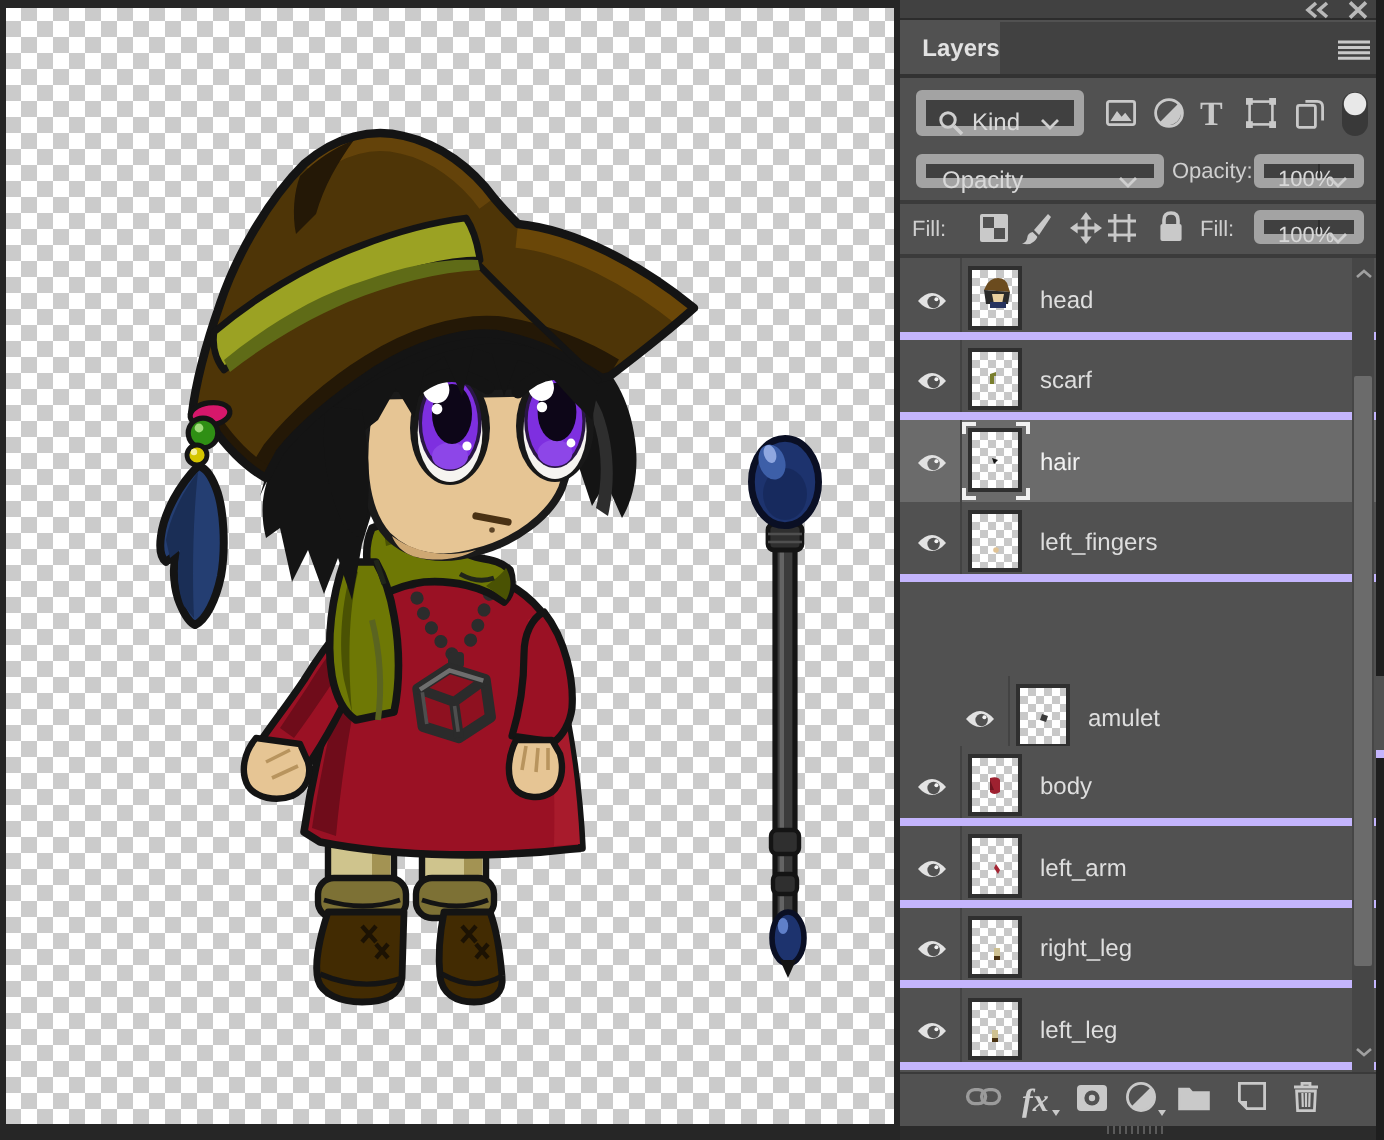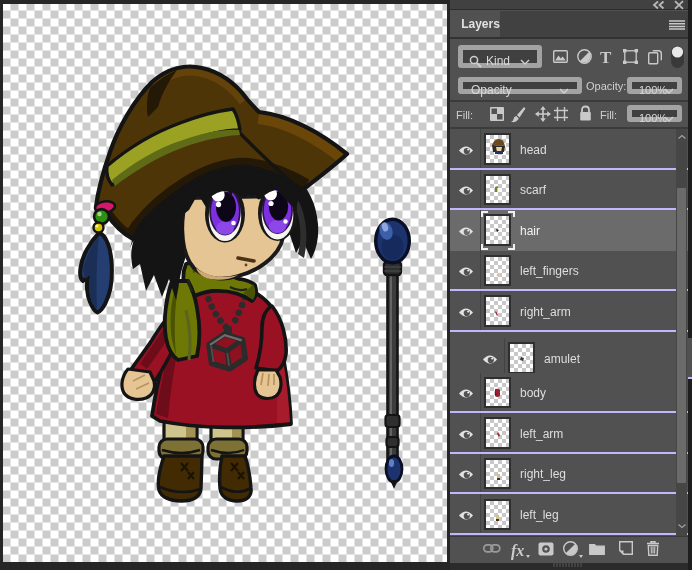--- a/index.html
+++ b/index.html
@@ -13,21 +13,21 @@
   #panel { left:450px; top:0; width:238px; height:570px; background:#515151; }
   #rightedge { left:688px; top:0; width:4px; height:570px; background:#1e1e1e; }
   .txt { color:#cfcfcf; font-size:11px; }
   #topbar { left:450px; top:0; width:238px; height:10px; background:#414141; border-bottom:1px solid #2c2c2c;}
   #tabbar { left:450px; top:11px; width:238px; height:26px; background:#414141; }
   #tab { left:450px; top:11px; width:50px; height:27px; background:#515151; color:#e2e2e2;
     font-size:12px; font-weight:bold; text-align:center; padding-left:11px; line-height:26px; }
   #tabline { left:450px; top:37px; width:238px; height:2px; background:#323232; }
   .combo { position:absolute; background:#404040; border:5px solid #a3a3a3; border-radius:3px; color:#d8d8d8; font-size:12px; }
   .sep { position:absolute; left:450px; width:238px; height:2px; background:#3b3b3b; }
-  .row { position:absolute; left:0; width:238px; background:#515151; border-bottom:2px solid #c4b5fd;padding-left:24px; }
+  .row { position:absolute; left:0; width:238px; background:#515151; border-bottom:4px solid #c4b5fd;padding-left:24px; }
   .rowsel { background:#6b6b6b; }
   .eyewrap { position:absolute; left:8px; width:16px; }
   .divline { position:absolute; left:30px; top:0; width:1px; height:100%; background:#434343; }
   .thumb { position:absolute; left:34px; width:27px; background-image: conic-gradient(#c8c8c8 25%, #ffffff 0 50%, #c8c8c8 0 75%, #ffffff 0); background-size:8px 8px; border:2px solid #2f2f2f; }
   .lname { position:absolute; left:70px; color:#dedede; font-size:12px; }
   #scrollbar { left:676px; top:129px; width:11px; height:407px; background:#464646; }
   #scrollthumb { left:677px; top:188px; width:9px; height:295px; background:#6b6b6b; border-radius:1px;}
   #toolbar { left:450px; top:536px; width:238px; height:27px; background:#515151; border-top:1px solid #3a3a3a;}
   #bstrip { left:450px; top:563px; width:238px; height:7px; background:#2b2b2b; }
 </style>
@@ -358,34 +358,20 @@
           <circle cx="10.2" cy="5.6" r="1" fill="#f2f2f2"></circle>
         </svg>
       <div class="divline"></div>
       <div class="thumb" style="top:4px;height:31px;">
         <svg width="25" height="29">
             <circle cx="12" cy="18" r="1.4" fill="#e0c294"></circle>
           </svg>
       </div>
       <div class="lname" style="top:13px;">left_fingers</div>
     </div>
-    <div class="row" style="top:162px;height:41px;">
-      <svg class="eyewrap" style="top:15px" width="16" height="12">
-          <path d="M1 6.5 Q8 -1.5 15 6.5 Q8 14.5 1 6.5 Z" fill="#e2e2e2"></path>
-          <circle cx="8.8" cy="7" r="3.1" fill="#515151"></circle>
-          <circle cx="10.2" cy="5.6" r="1" fill="#f2f2f2"></circle>
-        </svg>
-      <div class="divline"></div>
-      <div class="thumb" style="top:4px;height:32px;">
-        <svg width="25" height="30">
-            <path d="M10 14 L12 18 L11 19 L9 15 Z" fill="#a42433"></path>
-          </svg>
-      </div>
-      <div class="lname" style="top:14px;">right_arm</div>
-    </div>
     <div class="row" style="top:209px;height:41px;margin-left:24px;">
       <svg class="eyewrap" style="top:15px" width="16" height="12">
           <path d="M1 6.5 Q8 -1.5 15 6.5 Q8 14.5 1 6.5 Z" fill="#e2e2e2"></path>
           <circle cx="8.8" cy="7" r="3.1" fill="#515151"></circle>
           <circle cx="10.2" cy="5.6" r="1" fill="#f2f2f2"></circle>
         </svg>
       <div class="divline"></div>
       <div class="thumb" style="top:4px;height:32px;">
         <svg width="25" height="30">
             <path d="M11 13 L14 14 L13 17 L10 16 Z" fill="#3a3a3a"></path>

